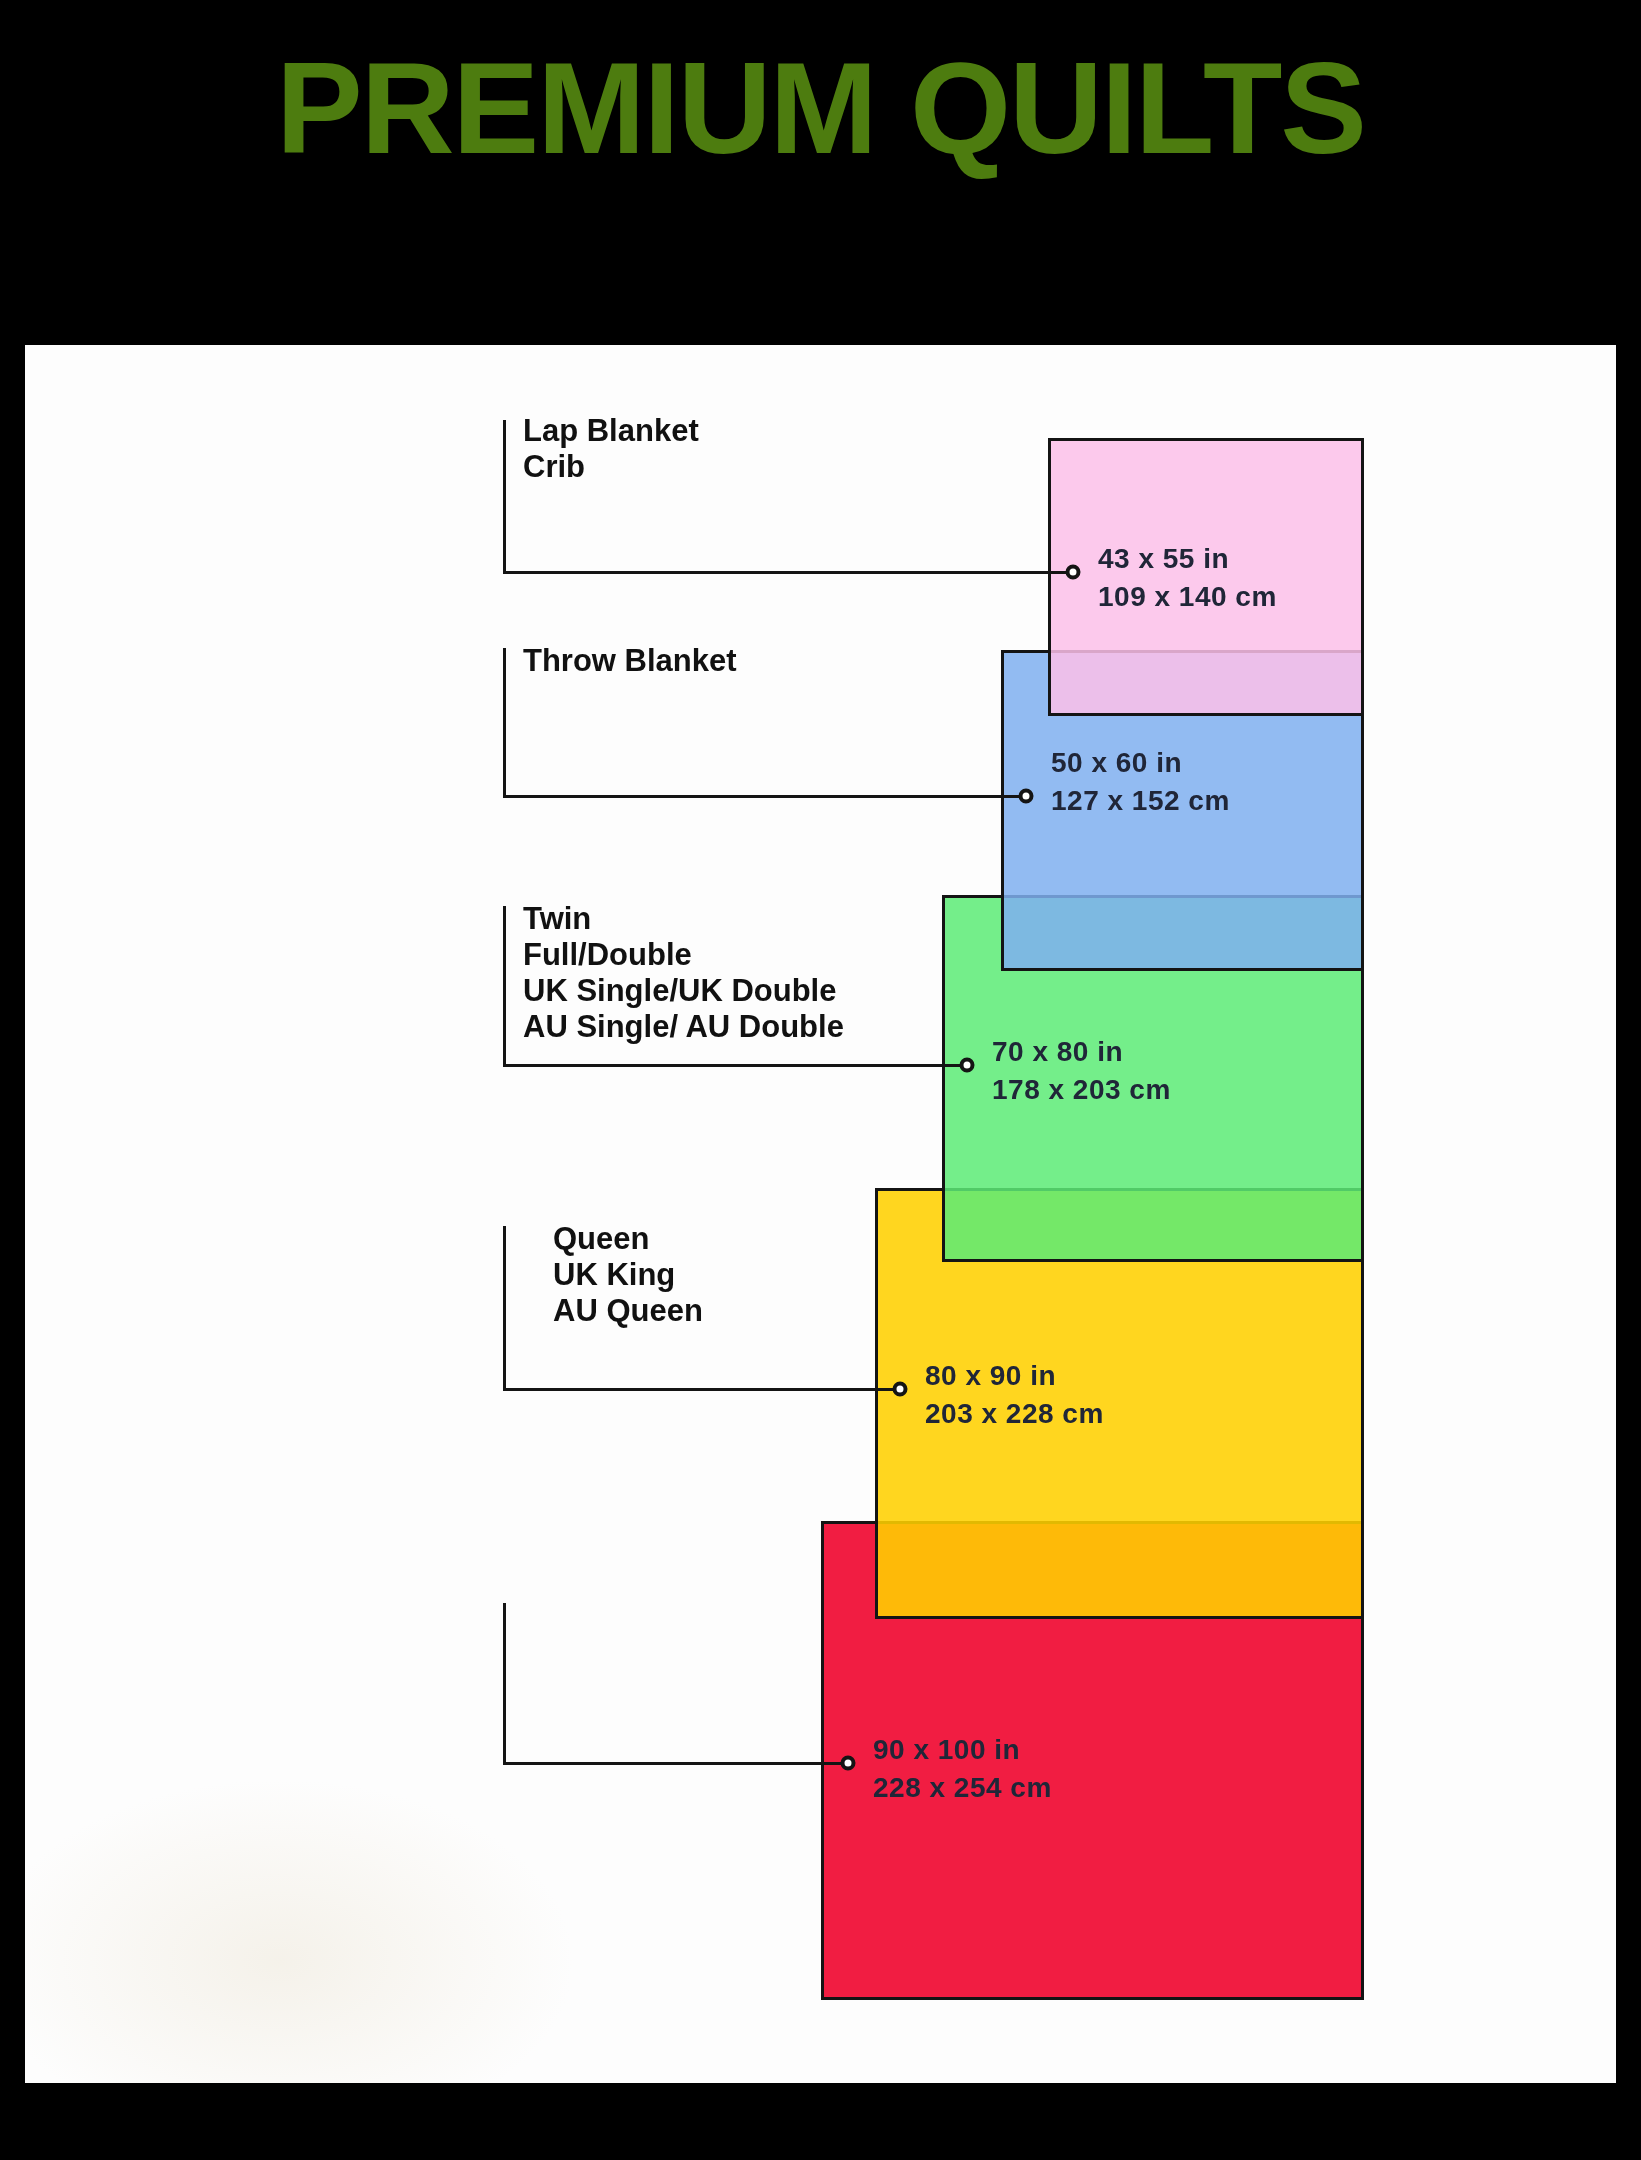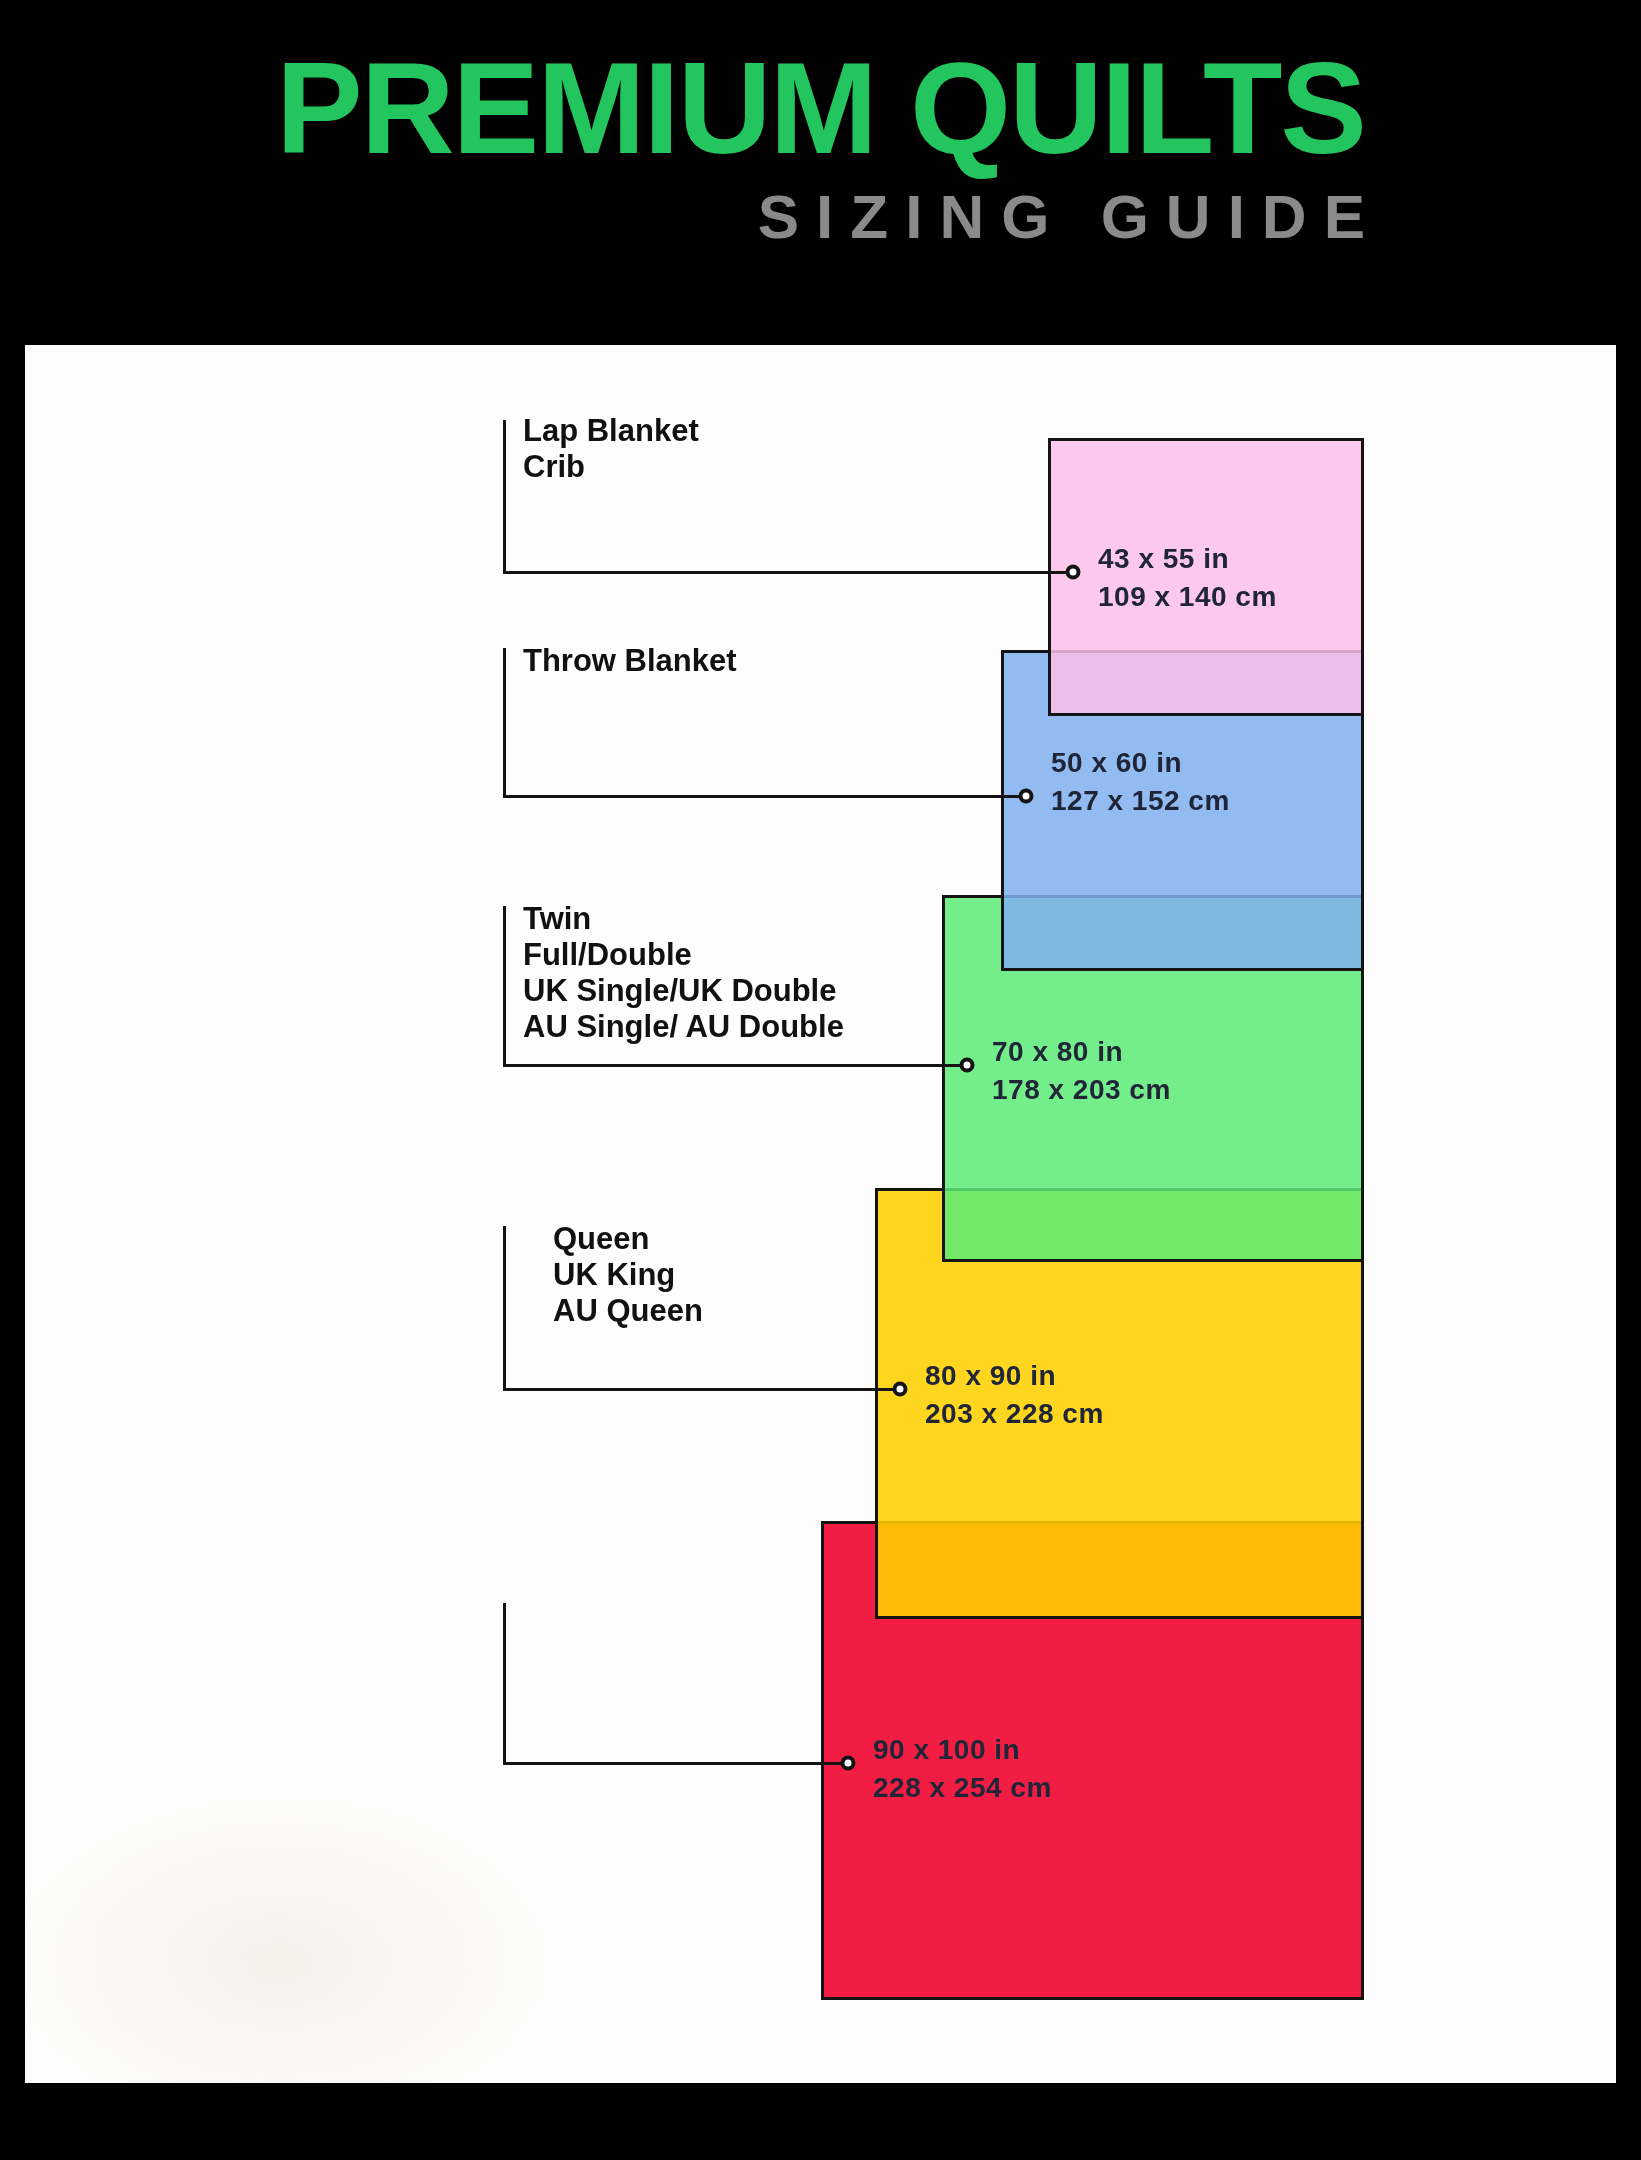--- a/index.html
+++ b/index.html
@@ -18,21 +18,21 @@
     width: 100%; height: 345px;
     display: flex;
     justify-content: center;
   }
   .title-block {
     margin-top: 42px;
     display: inline-block;
     text-align: center;
   }
   .main-title {
-    color: #22c55e;
+    color: #4d7c0f;
     font-size: 130px;
     font-weight: bold;
     letter-spacing: -2px;
     line-height: 1.02;
     white-space: nowrap;
   }
   .subtitle {
     color: #8a8a8a;
     font-size: 62px;
     font-weight: bold;
@@ -127,21 +127,20 @@
   .meas-2 { left: 967px;  top: 688px; }
   .meas-3 { left: 900px;  top: 1012px; }
   .meas-4 { left: 848px;  top: 1386px; }
 </style>
 </head>
 <body>
 
 <header class="header">
   <div class="title-block">
     <h1 class="main-title">PREMIUM QUILTS</h1>
-    <div class="subtitle">SIZING GUIDE</div>
   </div>
 </header>
 
 <main class="panel">
 
   <div class="rect rect-king" style="background-color: rgba(240, 10, 50, 0.92);"></div>
   <div class="rect rect-queen" style="background-color: rgba(255, 208, 0, 0.88);"></div>
   <div class="rect rect-twin" style="background-color: rgba(92, 235, 117, 0.85);"></div>
   <div class="rect rect-throw" style="background-color: rgba(127, 175, 240, 0.85);"></div>
   <div class="rect rect-lap" style="background-color: rgba(251, 191, 233, 0.85);"></div>

